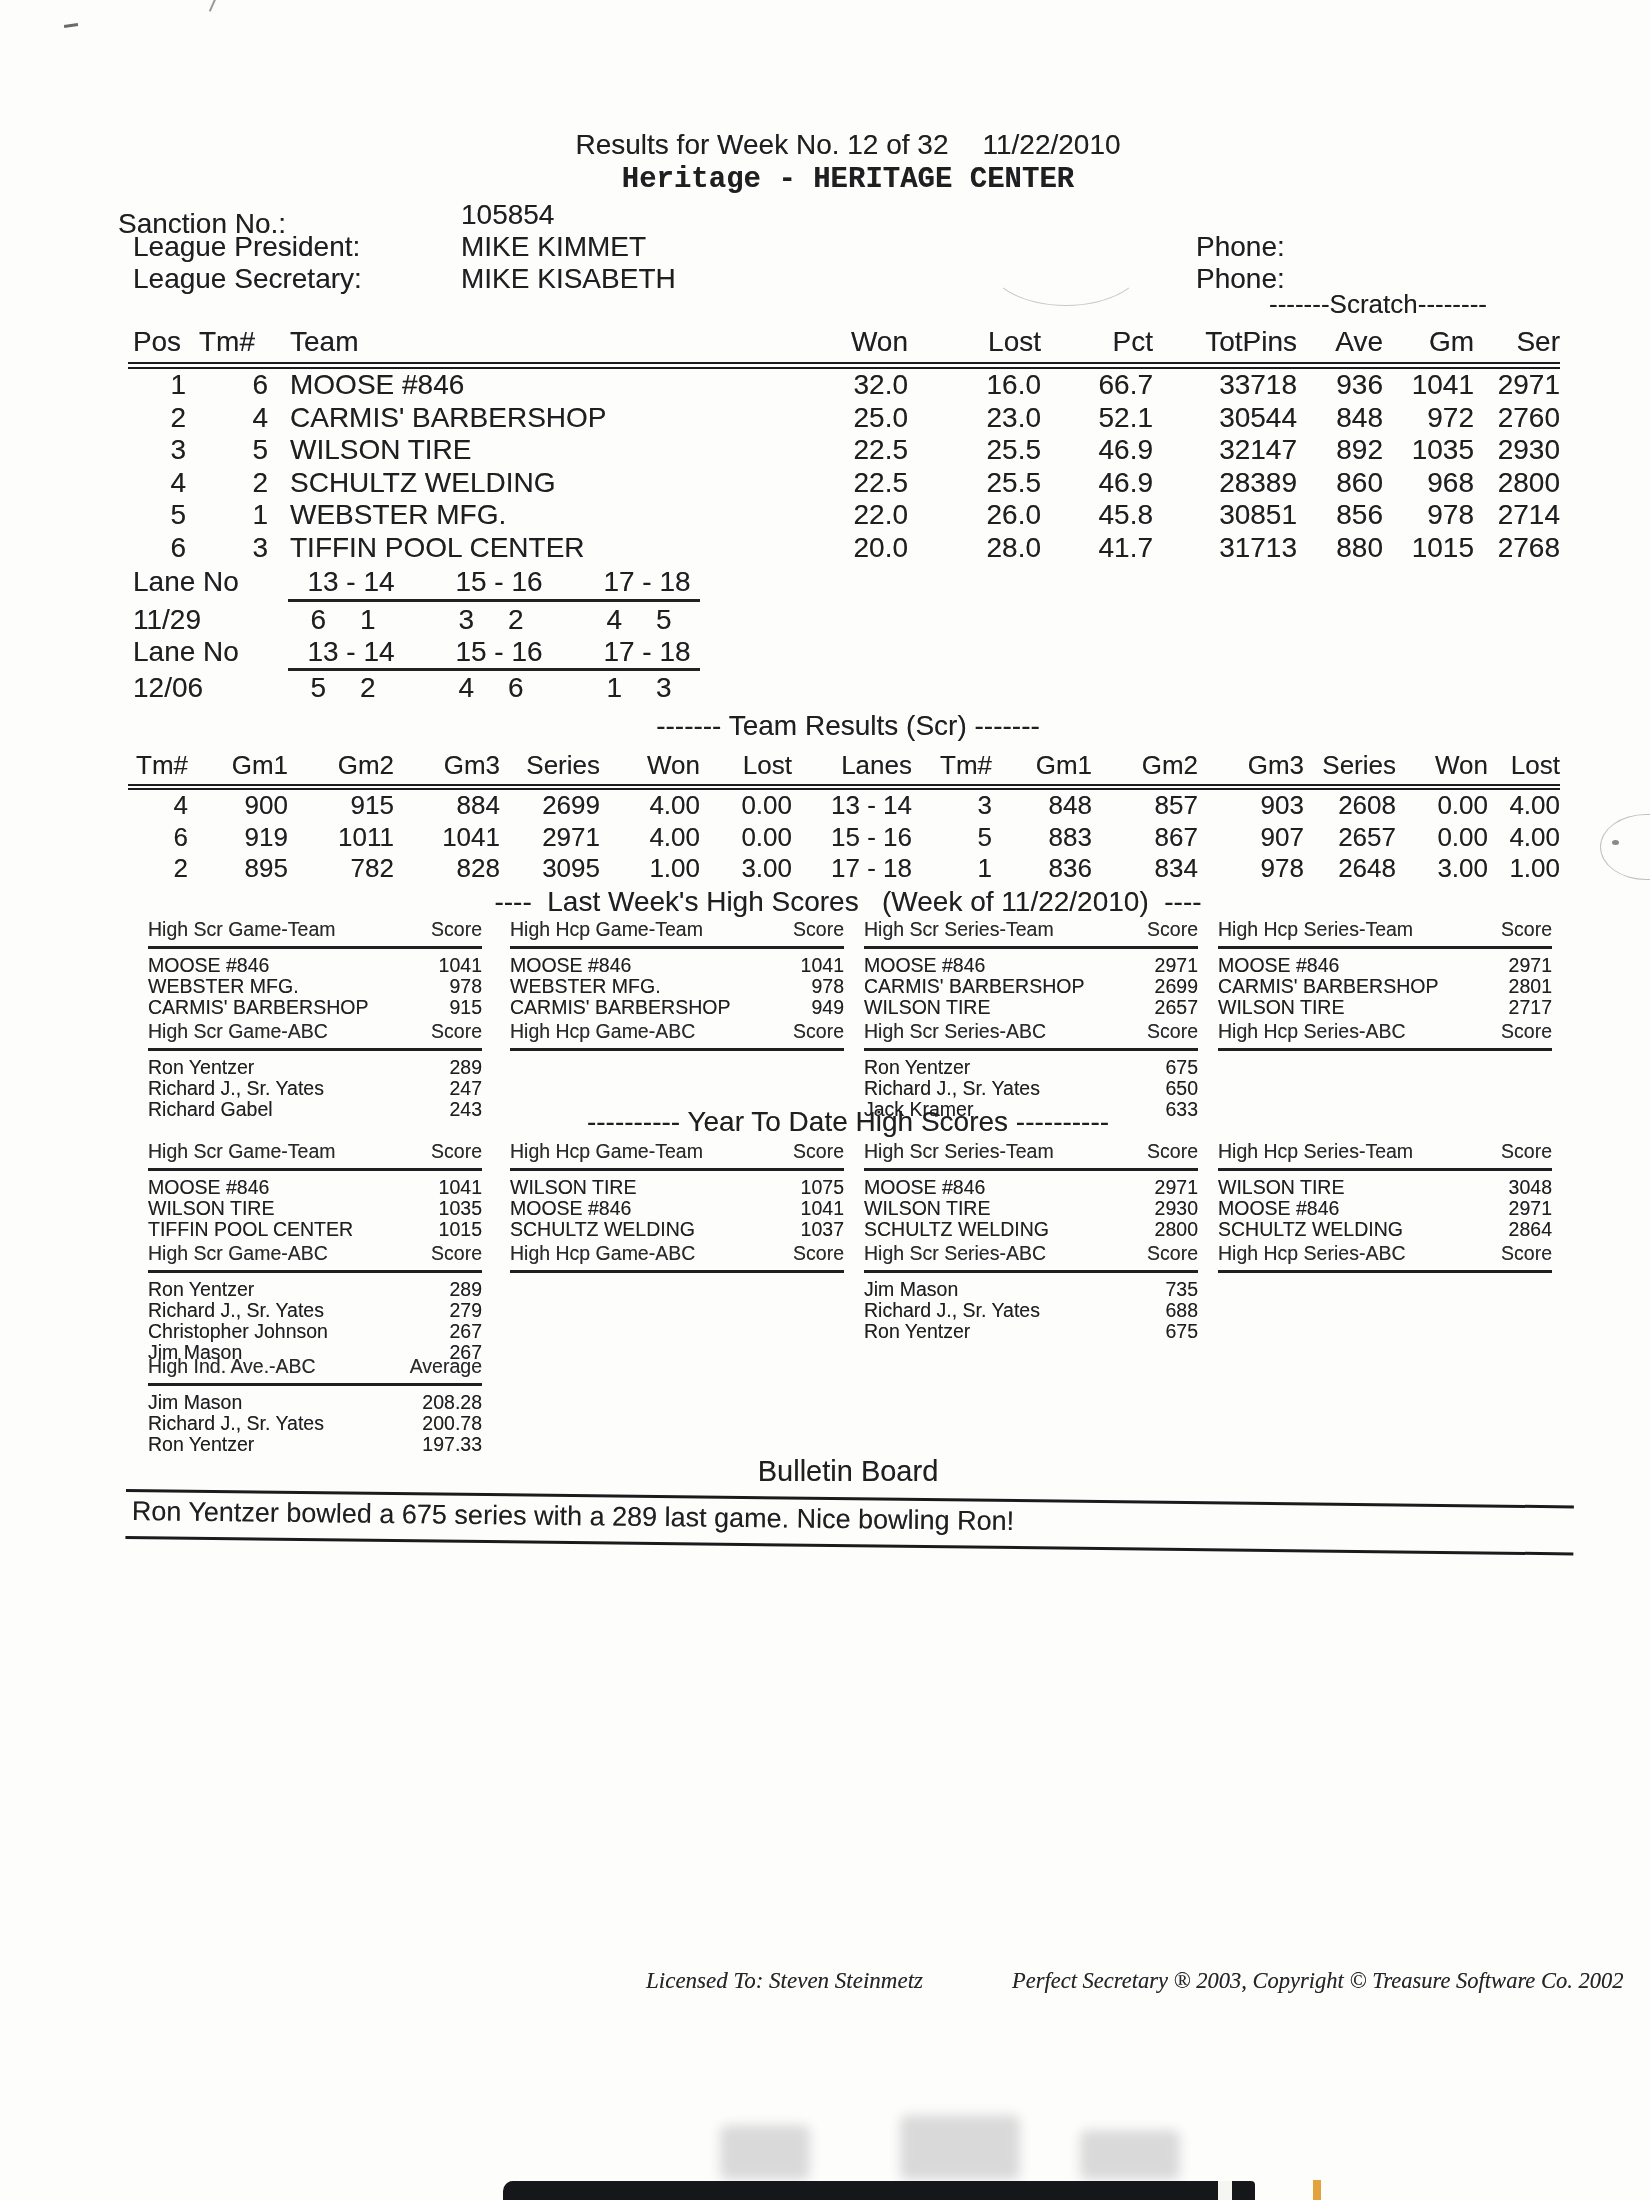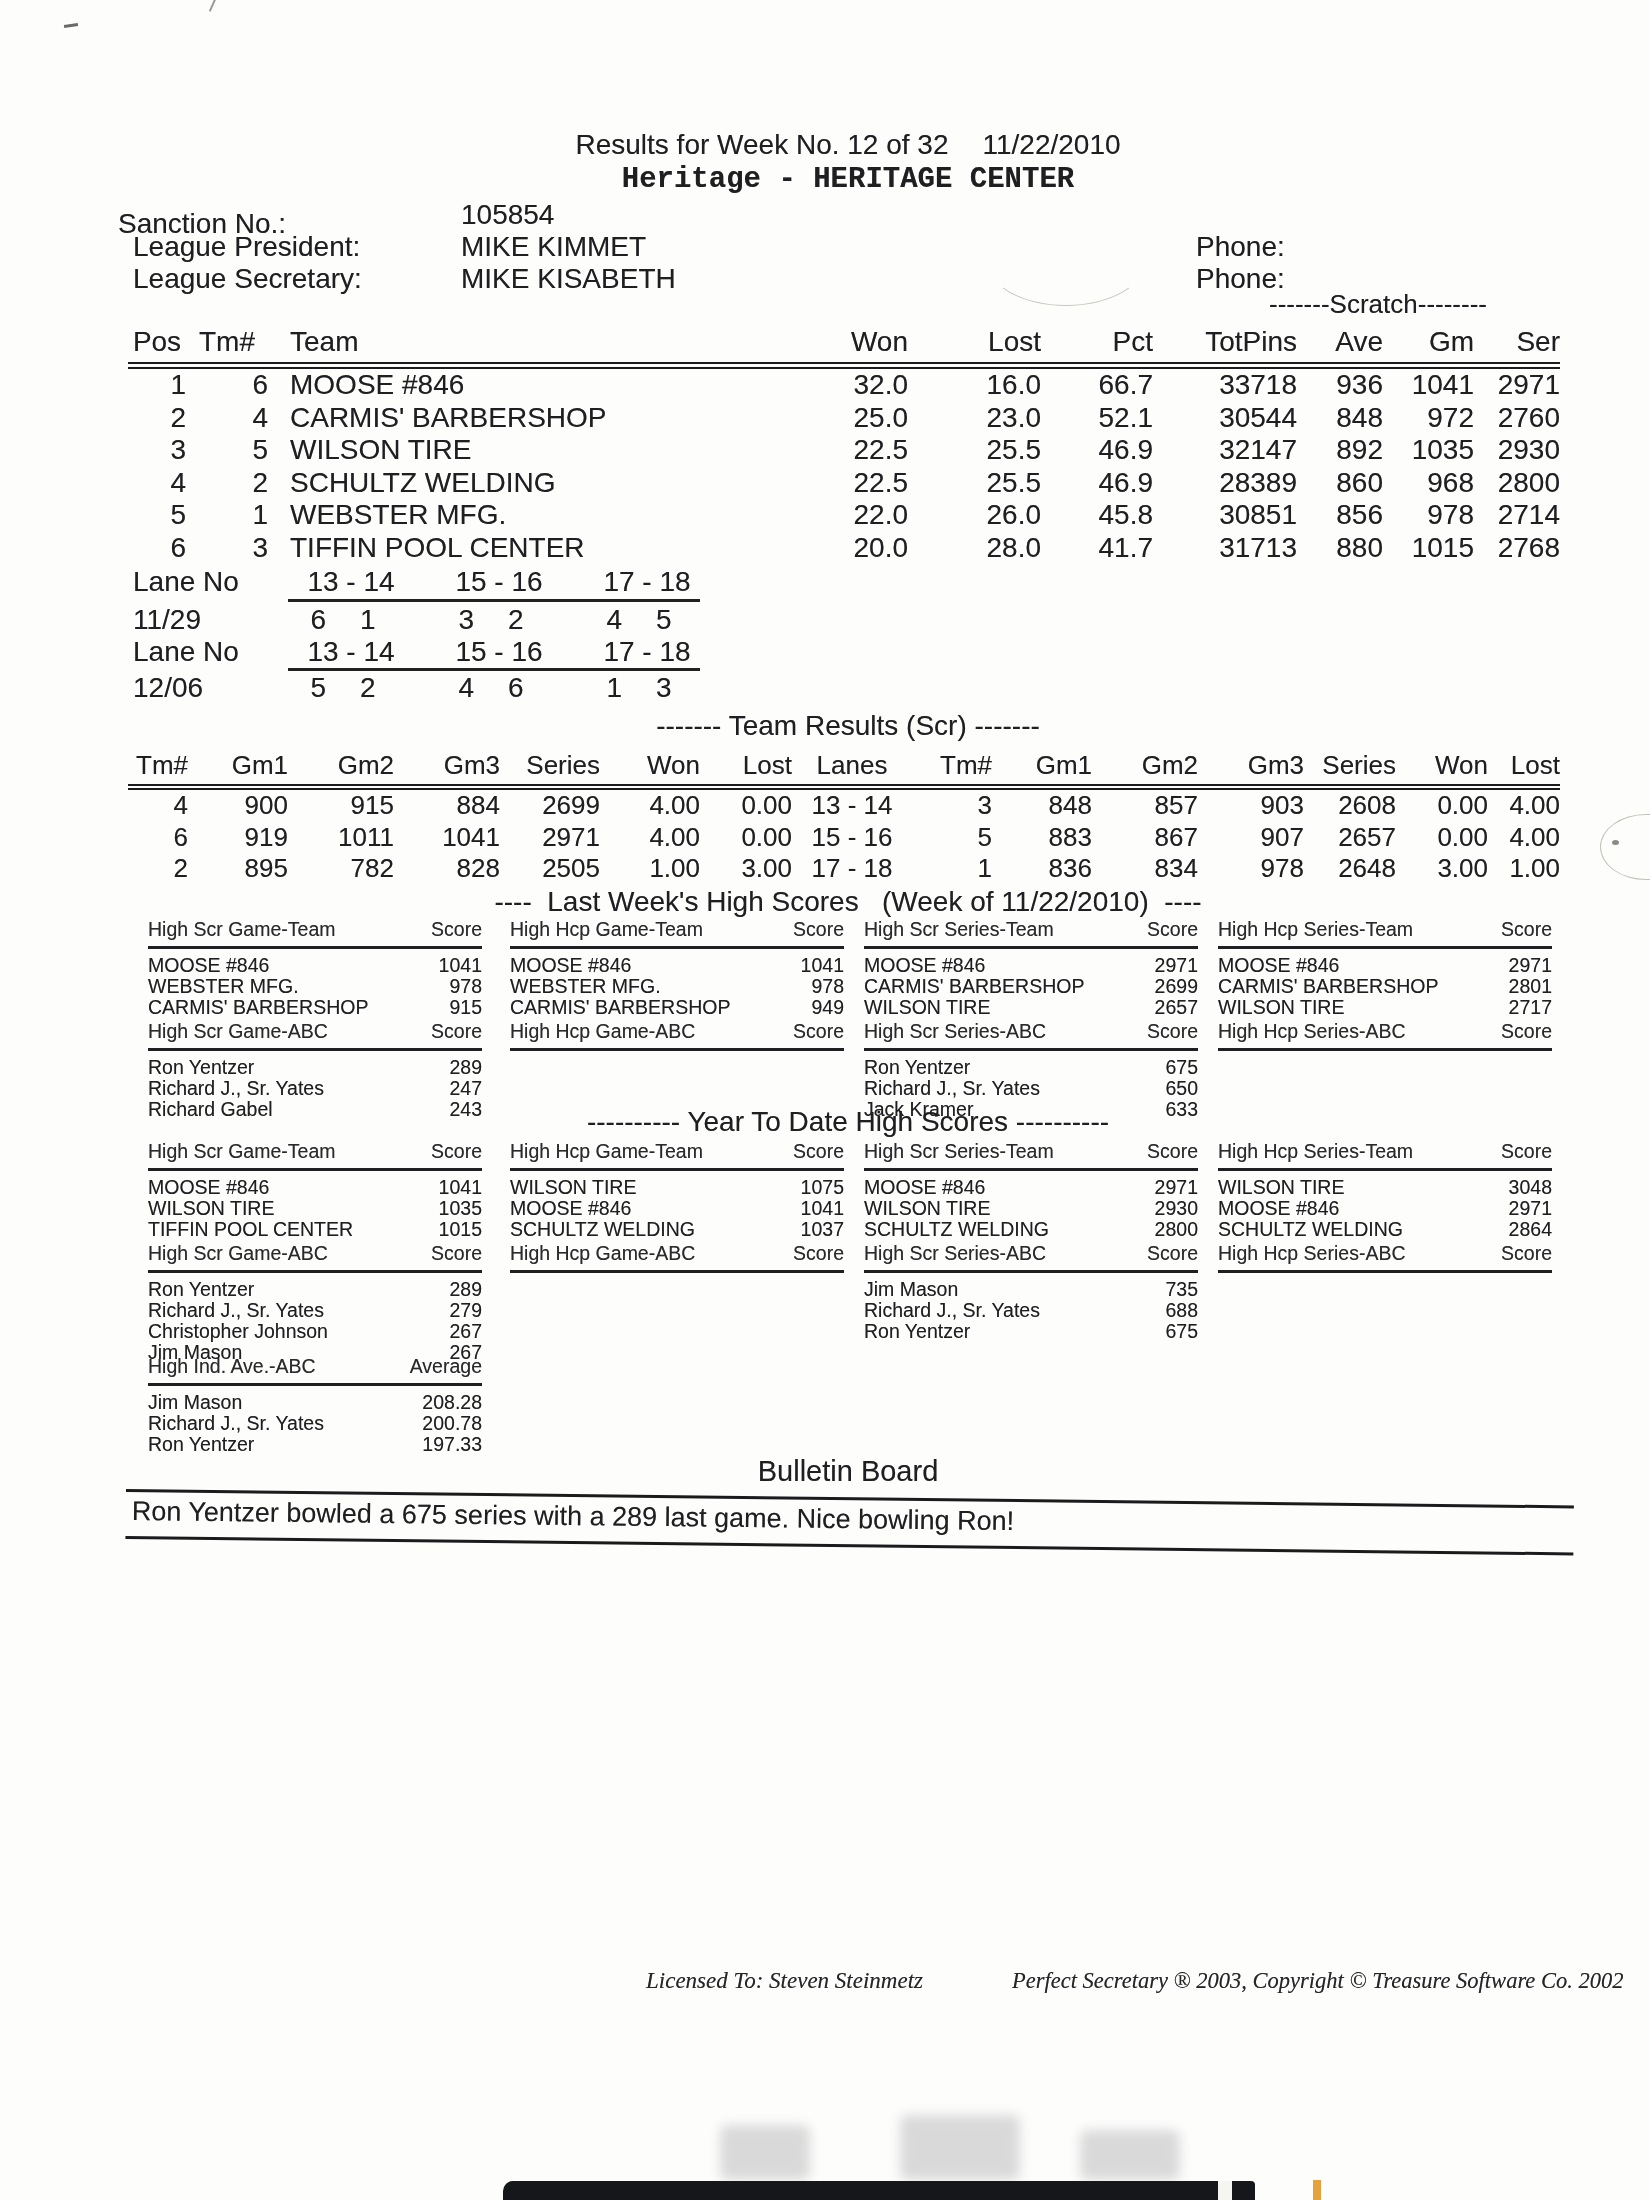--- a/index.html
+++ b/index.html
@@ -34,21 +34,21 @@
   .lane-label{font-size:28px;}
   .lane-cell{position:absolute;width:148px;text-align:center;font-size:28px;}
   .lane-rule{position:absolute;left:288px;width:412px;border-top:3px solid #222;}
   .pair{display:flex;justify-content:center;gap:34px;transform:translateX(-8px);}
 
   
   .tr-title,.section-title{font-size:28px;}
   .teamres{left:128px;top:750px;width:1432px;font-size:26px;}
   .teamres th{font-weight:normal;padding:0 0 3px 0;border-bottom:6px double #1c1c1e;text-align:right;}
   .teamres td{padding:0;line-height:31.5px;text-align:right;}
-  .teamres .lanes{text-align:center;}
+  .teamres .lanes{}
 
   
   .panel{position:absolute;width:334px;font-size:19.5px;}
   .phead{display:flex;justify-content:space-between;border-bottom:3.5px solid #202023;padding-bottom:5px;color:#2a2a2d;}
   .prows{margin-top:6px;}
   .prow{display:flex;justify-content:space-between;line-height:20.9px;}
 
   
   .bulletin-box{
     left:126px;top:1489px;width:1442px;height:40px;
@@ -323,21 +323,21 @@
           <td>907</td>
           <td>2657</td>
           <td>0.00</td>
           <td>4.00</td>
         </tr>
       <tr>
           <td>2</td>
           <td>895</td>
           <td>782</td>
           <td>828</td>
-          <td>2505</td>
+          <td>3095</td>
           <td>1.00</td>
           <td>3.00</td>
           <td class="lanes">17 - 18</td>
           <td>1</td>
           <td>836</td>
           <td>834</td>
           <td>978</td>
           <td>2648</td>
           <td>3.00</td>
           <td>1.00</td>

